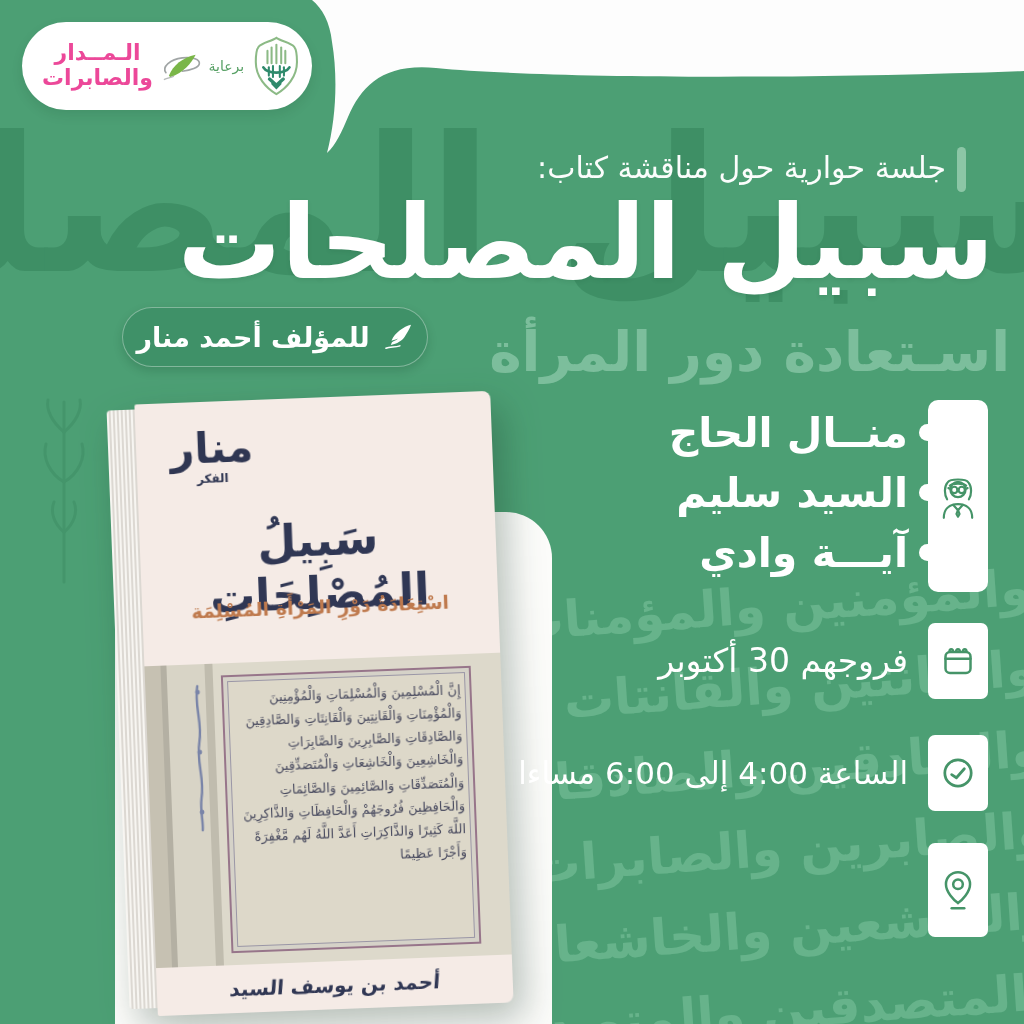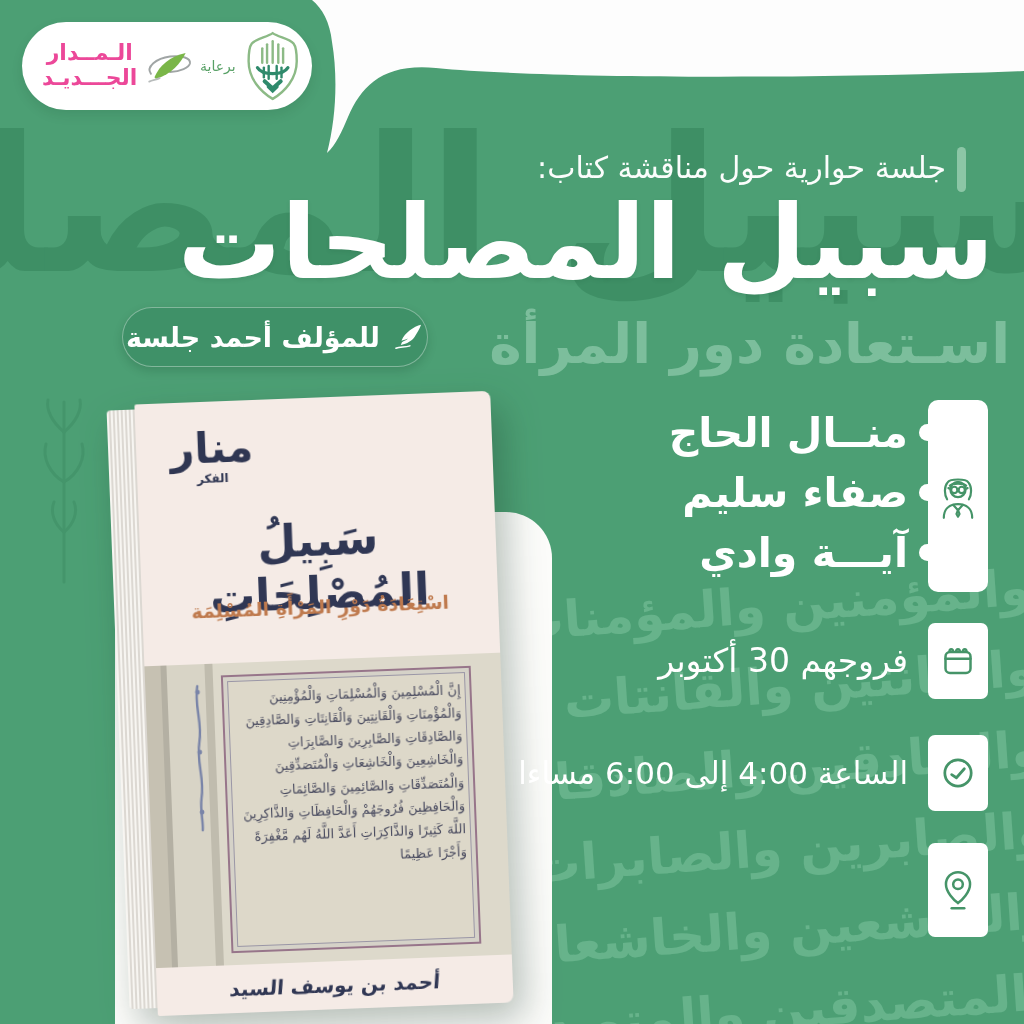--- a/index.html
+++ b/index.html
@@ -5,21 +5,21 @@
   html,body{margin:0;padding:0;background:#e8e8e8;}
   *{box-sizing:border-box;}
   #canvas{
     position:relative;width:1024px;height:1024px;margin:0 auto;
     background:#4c9f74;overflow:hidden;
     font-family:"DejaVu Sans",sans-serif;direction:rtl;
   }
   
   .ghost{position:absolute;pointer-events:none;white-space:nowrap;font-weight:bold;}
   .ghost-title{top:96px;right:-40px;font-size:188px;color:#1f6b44;opacity:.30;letter-spacing:-2px;}
-  .ghost-sub{top:312px;right:14px;font-size:55px;color:#a9dbc1;opacity:.52;}
+  .ghost-sub{top:320px;right:14px;font-size:55px;color:#a9dbc1;opacity:.52;}
   .ghost-script{
     top:568px;right:-30px;width:620px;font-size:50px;line-height:1.62;
     color:#8ccfab;opacity:.42;white-space:normal;text-align:right;
     transform:rotate(-4deg);font-weight:bold;
   }
   .flourish{position:absolute;left:24px;top:392px;opacity:.26;}
   
   .topwave{position:absolute;top:0;left:0;}
   
   .sponsor-pill{
@@ -151,34 +151,34 @@
       </g>
     </svg>
     <span class="sponsored-by">برعاية</span>
     <svg width="54" height="46" viewBox="0 0 56 46">
       <path d="M8,32 C2,24 14,14 30,12 C44,10.5 54,14 53,20 C52,25 42,29 30,30" stroke="#a0a5a5" stroke-width="2.2" fill="none" stroke-linecap="round"></path>
       <path d="M12,36 C18,22 30,12 48,8 C42,20 32,32 14,38 Z" fill="#7ab648"></path>
       <path d="M6,41 C10,39 14,39 18,37" stroke="#b8bcbc" stroke-width="2" fill="none" stroke-linecap="round"></path>
     </svg>
     <div class="wordmark">
       <div>الـمــدار</div>
-      <div>الجـــديـد</div>
+      <div>والصابرات</div>
     </div>
   </div>
 
   <div class="kicker-bar"></div>
   <div class="kicker">جلسة حوارية حول مناقشة كتاب:</div>
   <div class="main-title">سبيل المصلحات</div>
 
   <div class="author-pill">
     <svg width="32" height="28" viewBox="0 0 34 30">
       <path d="M31,2 C23,4 14,10 10,19 C12,18 15,18 17,16.5 C15.5,18.5 12.5,19 10.5,20.5 C10,21.5 9.6,22.5 9.3,23.5 C12,23 20,21 24,15 C27,10.5 29.5,6 31,2 Z" fill="#ffffff"></path>
       <path d="M4,27 C9,25 13.5,26.5 19,24.5" stroke="#ffffff" stroke-width="1.6" fill="none" stroke-linecap="round"></path>
     </svg>
-    <span class="label">للمؤلف أحمد جلسة</span>
+    <span class="label">للمؤلف أحمد منار</span>
   </div>
 
   <div class="backdrop"></div>
   <div class="book">
     <div class="pages"></div>
     <div class="cover">
       <div class="pub-logo">
         <div class="pub-main">منار</div>
         <div class="pub-sub">الفكر</div>
       </div>
@@ -214,21 +214,21 @@
         <path d="M15.5,30 L20,35 L24.5,30"></path>
         <path d="M20,35 L18.6,38.5 L20,41 L21.4,38.5 Z"></path>
       </g>
     </svg>
   </div>
   <div class="bullet b1"></div>
   <div class="bullet b2"></div>
   <div class="bullet b3"></div>
   <div class="speakers-list">
     <div class="speaker-name">منــال الحاج</div>
-    <div class="speaker-name">صفاء سليم</div>
+    <div class="speaker-name">السيد سليم</div>
     <div class="speaker-name">آيـــة وادي</div>
   </div>
 
   <div class="tile date-tile">
     <svg width="36" height="36" viewBox="0 0 36 36">
       <g stroke="#459468" stroke-width="2.5" fill="none" stroke-linecap="round">
         <rect x="5.5" y="9" width="25" height="21" rx="4.5"></rect>
         <path d="M5.5,15.8 L30.5,15.8"></path>
         <path d="M9.5,8.5 C9.5,5.4 13,5.4 13,8.5"></path>
         <path d="M16.2,8.5 C16.2,5.4 19.8,5.4 19.8,8.5"></path>

